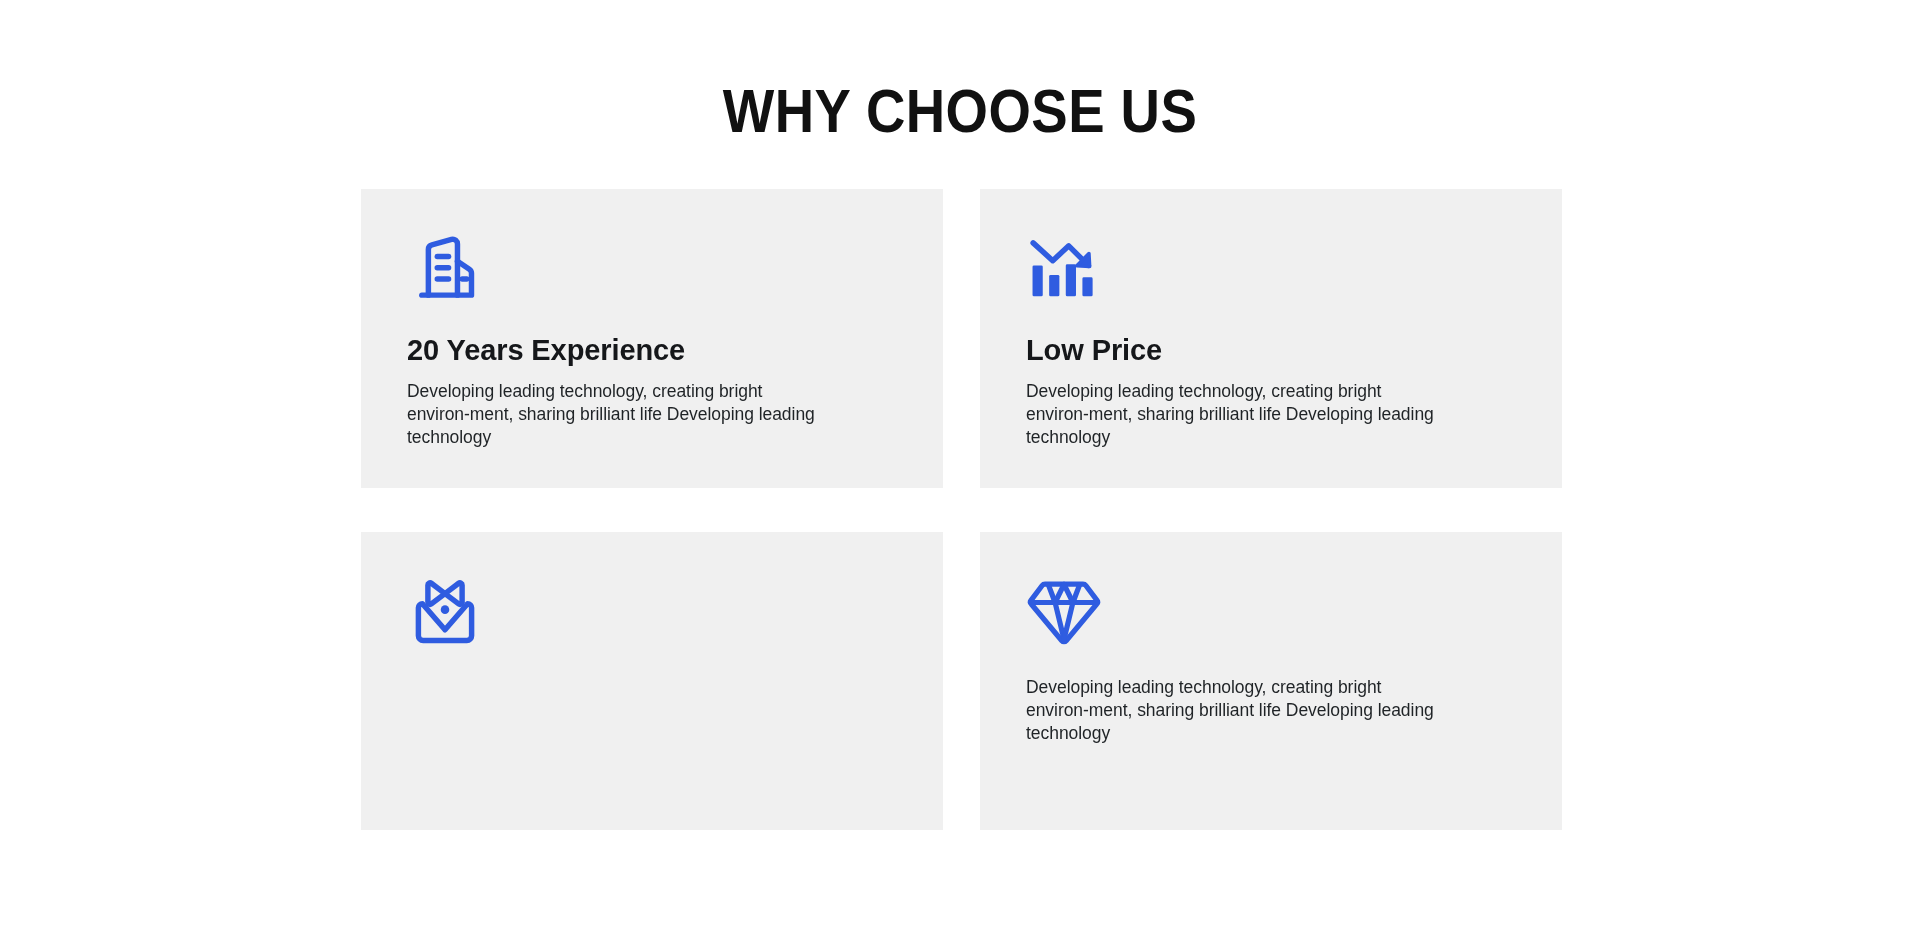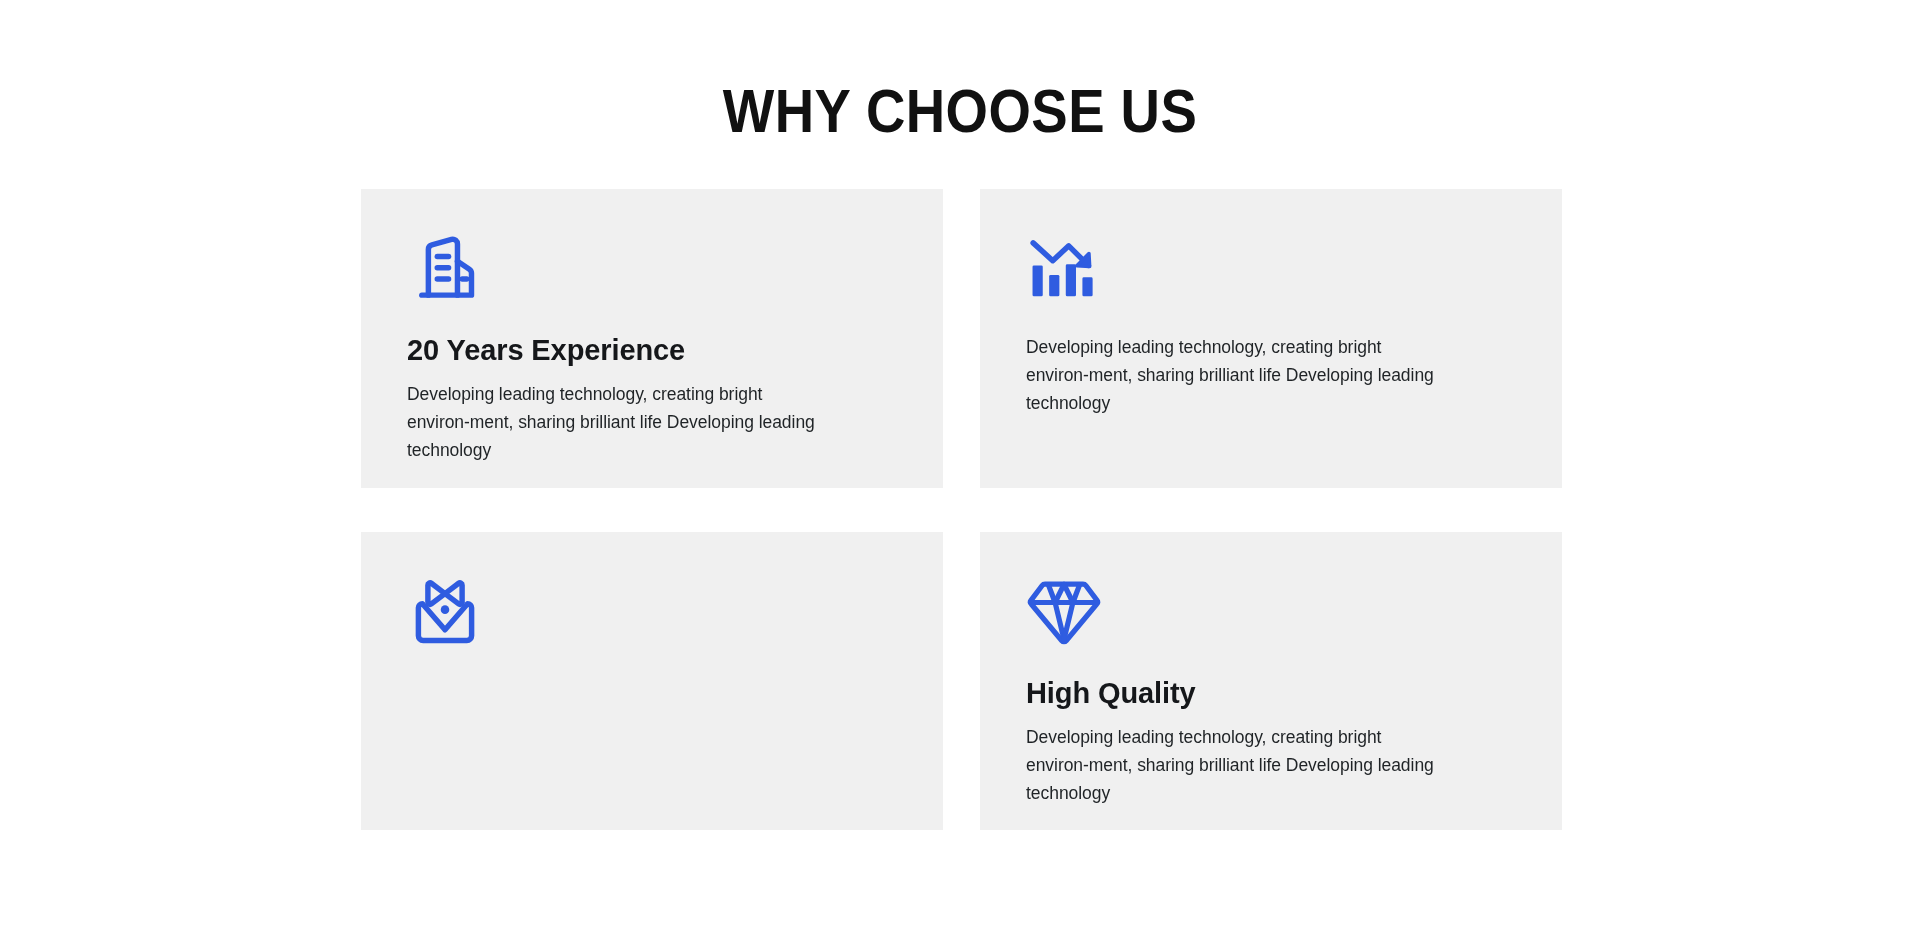--- a/index.html
+++ b/index.html
@@ -72,21 +72,21 @@
     line-height: 34px;
     font-weight: 700;
     color: #15171a;
     letter-spacing: -0.1px;
     margin-bottom: 13px;
   }
 
   .card-text {
     font-family: "Liberation Sans", sans-serif;
     font-size: 17.5px;
-    line-height: 28px;
+    line-height: 23px;
     font-weight: 400;
     color: #1f2326;
     max-width: 420px;
     letter-spacing: -0.05px;
   }
 </style>
 </head>
 <body>
 
 <div class="page">
@@ -115,20 +115,21 @@
       <span class="card-icon">
         <svg viewBox="0 0 64 64" fill="none" stroke="#2f5ce0" stroke-width="4.6" stroke-linecap="round" stroke-linejoin="round">
           <rect x="5.5" y="29" width="8.6" height="26" rx="1.2" fill="#2f5ce0" stroke="none"></rect>
           <rect x="19.5" y="37" width="8.6" height="18" rx="1.2" fill="#2f5ce0" stroke="none"></rect>
           <rect x="33.5" y="28" width="8.6" height="27" rx="1.2" fill="#2f5ce0" stroke="none"></rect>
           <rect x="47.5" y="39" width="8.6" height="16" rx="1.2" fill="#2f5ce0" stroke="none"></rect>
           <path d="M6 10 L22.5 25 L36 12.5 L52.5 29"></path>
           <path d="M53 19 L53.6 29.8 L42.8 29.2 Z" fill="#2f5ce0" stroke="#2f5ce0" stroke-width="3"></path>
         </svg>
       </span>
+      <div class="card-title">Low Price</div>
       <div class="card-text">Developing leading technology, creating bright environ-ment, sharing brilliant life Developing leading technology</div>
     </div>
 
     <div class="card">
       <span class="card-icon">
         <svg viewBox="0 0 64 64" fill="none" stroke="#2f5ce0" stroke-width="4.6" stroke-linecap="round" stroke-linejoin="round">
           <path d="M32 16.5 L20.5 7.8 a1.8 1.8 0 0 0 -2.9 1.5 v14.4 a1.8 1.8 0 0 0 2.9 1.5 Z"></path>
           <path d="M32 16.5 L43.5 7.8 a1.8 1.8 0 0 1 2.9 1.5 v14.4 a1.8 1.8 0 0 1 -2.9 1.5 Z"></path>
           <path d="M13 25 a3.4 3.4 0 0 0 -3.4 3.4 V52 a4 4 0 0 0 4 4 h36.8 a4 4 0 0 0 4 -4 V28.4 A3.4 3.4 0 0 0 51 25 L32 47 Z"></path>
           <circle cx="32" cy="30" r="3.6" fill="#2f5ce0" stroke="none"></circle>
@@ -140,18 +141,17 @@
       <span class="card-icon">
         <svg viewBox="0 0 64 64" fill="none" stroke="#2f5ce0" stroke-width="4.4" stroke-linecap="round" stroke-linejoin="round">
           <path d="M16 8.5 h32 a3 3 0 0 1 2.4 1.2 l9.4 12.5 a2.4 2.4 0 0 1 -0.2 3.1 L33.8 56.2 a2.4 2.4 0 0 1 -3.6 0 L4.4 25.3 a2.4 2.4 0 0 1 -0.2 -3.1 l9.4 -12.5 A3 3 0 0 1 16 8.5 Z"></path>
           <path d="M4.6 24 h54.8"></path>
           <path d="M18.8 9 L24.5 24"></path>
           <path d="M45.2 9 L39.5 24"></path>
           <path d="M32 8.8 L24.5 24 L32 55"></path>
           <path d="M32 8.8 L39.5 24 L32 55"></path>
         </svg>
       </span>
-      <div class="card-title">High Quality</div>
       <div class="card-text">Developing leading technology, creating bright environ-ment, sharing brilliant life Developing leading technology</div>
     </div>
 
   </div>
 </div>
 
 </body></html>

